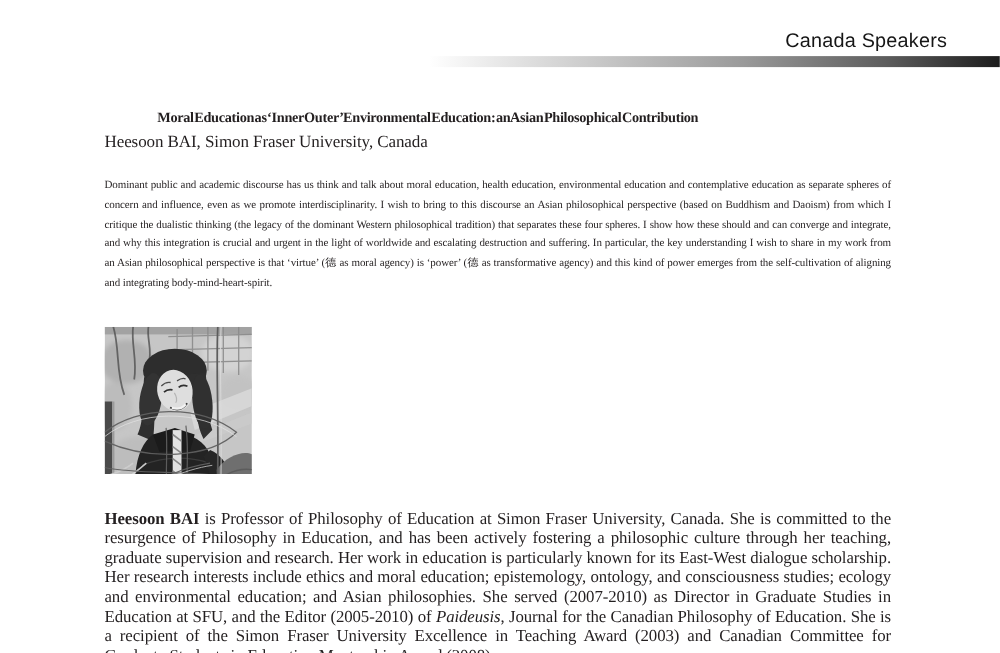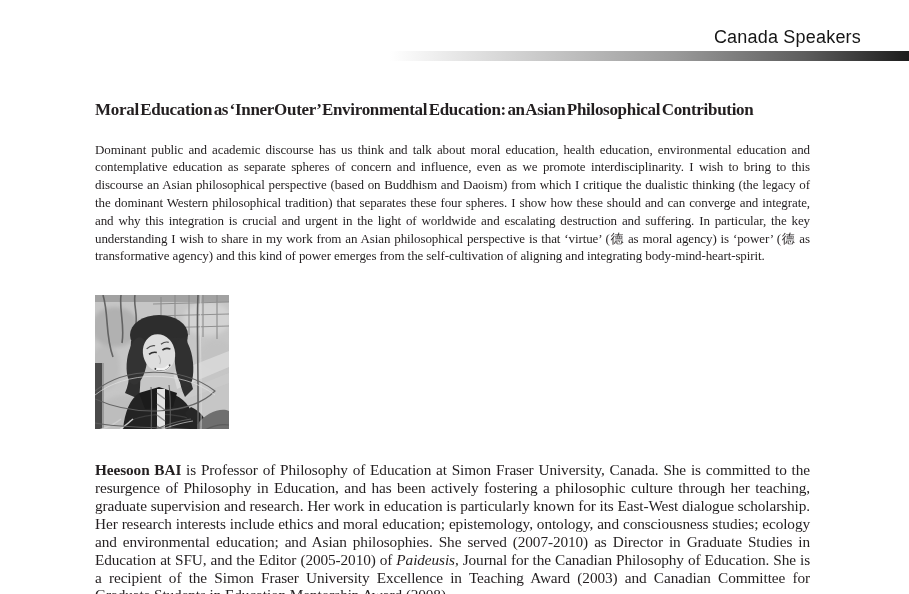--- a/index.html
+++ b/index.html
@@ -36,35 +36,36 @@
       #5d5d5d 80%,
       var(--bar_end, #1c1c1c) 100%);
   }
   .content {
     position: absolute;
     top: 100px;
     left: 95px;
     width: 715px;
   }
   .session-title {
-    font-size: 17px;
+    font-size: 13px;
     font-weight: bold;
     letter-spacing: -0.3px;
     word-spacing: -2.5px;
     line-height: 1.15;
     white-space: nowrap;
+    margin-left: 48px;
   }
   .speaker-line {
     margin-top: 6px;
     font-size: 15.5px;
     letter-spacing: -0.1px;
   }
   .abstract {
     margin-top: 21px;
-    font-size: 13px;
+    font-size: 10px;
     line-height: 17.8px;
     letter-spacing: -0.1px;
     text-align: justify;
   }
   .bio-row {
     margin-top: 26px;
     display: flex;
     gap: 32px;
     align-items: flex-start;
     flex-direction: column;
@@ -93,20 +94,21 @@
 <div class="page">
 
   <div class="header-label">Canada Speakers</div>
 
   <div class="header-bar"></div>
 
   <div class="content">
 
     <h1 class="session-title">Moral Education as ‘InnerOuter’ Environmental Education: an Asian Philosophical Contribution</h1>
 
+    <div class="speaker-line">Heesoon BAI, Simon Fraser University, Canada</div>
 
     <p class="abstract">Dominant public and academic discourse has us think and talk about moral education, health education, environmental education and contemplative education as separate spheres of concern and influence, even as we promote interdisciplinarity. I wish to bring to this discourse an Asian philosophical perspective (based on Buddhism and Daoism) from which I critique the dualistic thinking (the legacy of the dominant Western philosophical tradition) that separates these four spheres. I show how these should and can converge and integrate, and why this integration is crucial and urgent in the light of worldwide and escalating destruction and suffering. In particular, the key understanding I wish to share in my work from an Asian philosophical perspective is that ‘virtue’ (德 as moral agency) is ‘power’ (德 as transformative agency) and this kind of power emerges from the self-cultivation of aligning and integrating body-mind-heart-spirit.</p>
 
     <div class="bio-row">
 
       <div class="photo-frame">
         <svg viewBox="0 0 134 170" width="134" height="170" role="img" aria-label="Black-and-white photograph of Heesoon Bai smiling, crouching in a garden behind wire fencing">
           <defs>
             <filter id="soft">
                 <feGaussianBlur stdDeviation="2.2"></feGaussianBlur>

